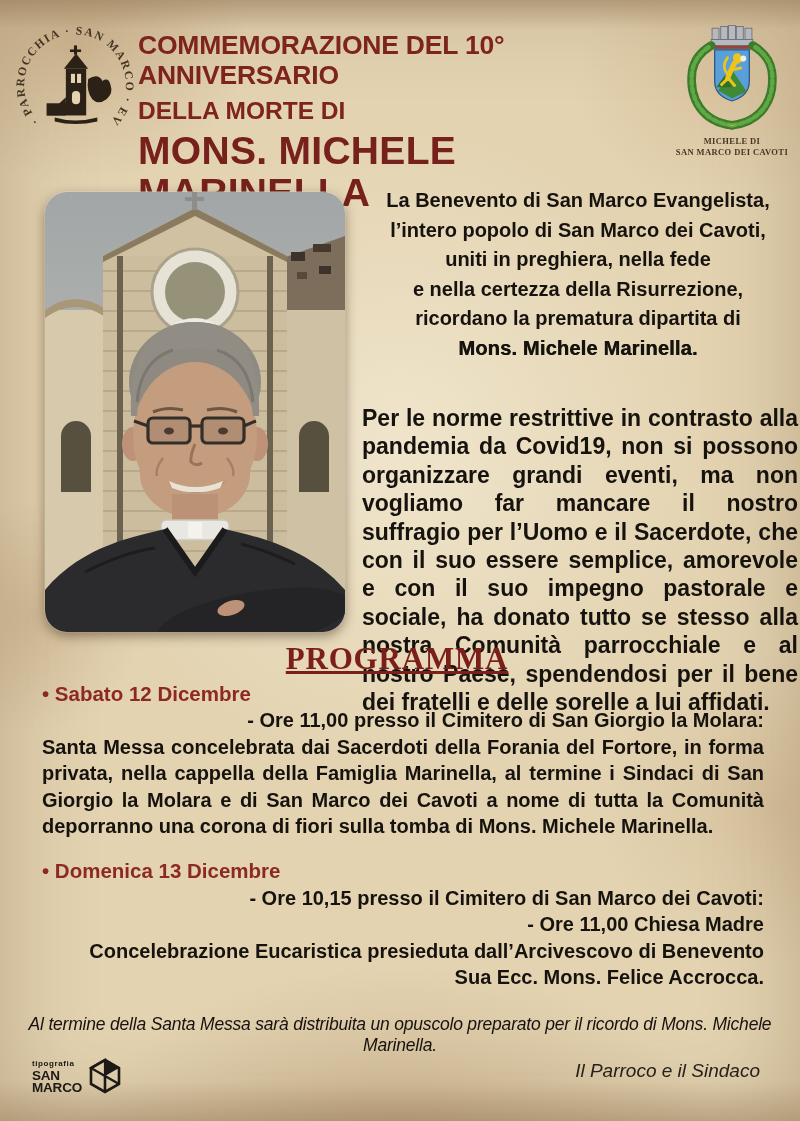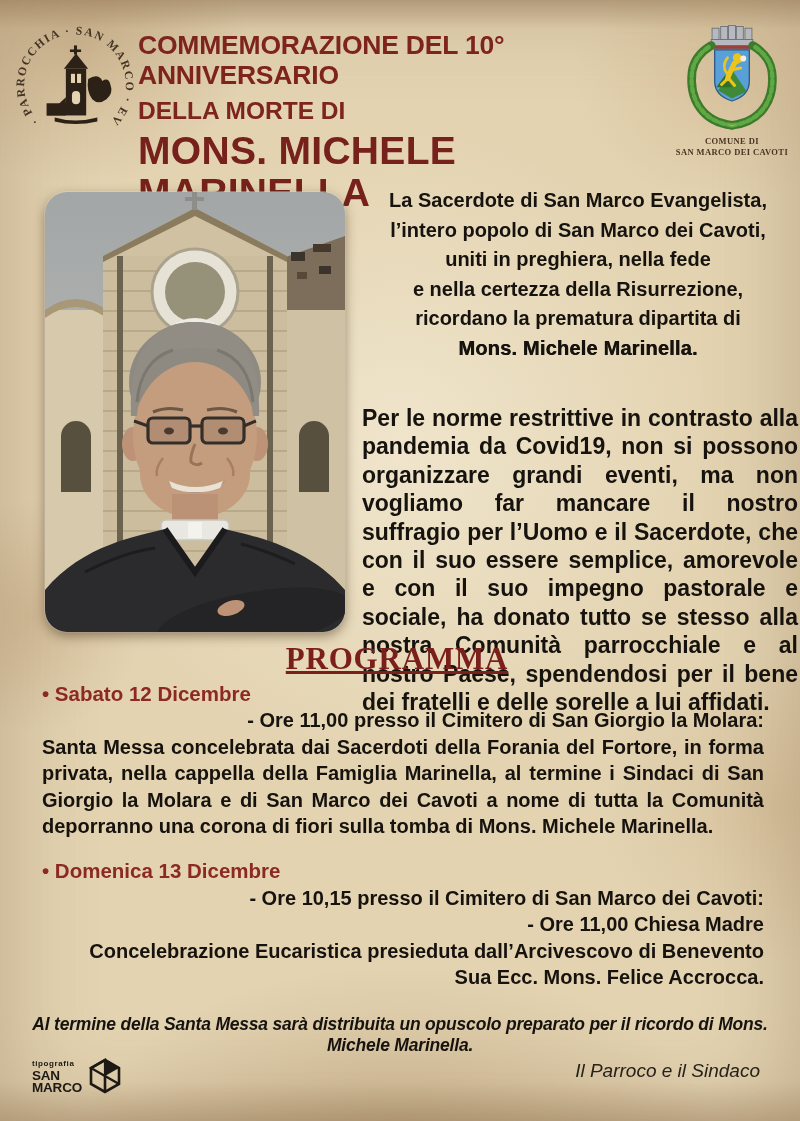--- a/index.html
+++ b/index.html
@@ -41,21 +41,21 @@
   
   .programma{position:absolute;left:0;top:641px;width:794px;margin:0;text-align:center;
     font-family:"Liberation Serif",serif;font-size:31px;font-weight:bold;color:#7b1f1a;letter-spacing:.8px;text-decoration:underline;}
   .program{position:absolute;left:42px;top:681px;width:722px;font-weight:bold;
     font-size:20px;line-height:26.4px;}
   .event-date{margin:0;color:#8c2a22;font-size:20.5px;font-weight:bold;line-height:26.4px;}
   .event-line{margin:0;text-align:right;}
   .event-body{margin:0;text-align:justify;}
   .event+.event{margin-top:19px;}
   .closing{position:absolute;left:28px;top:1014px;width:744px;margin:0;text-align:center;
-    font-style:italic;font-weight:bold;font-size:17.5px;letter-spacing:-.2px;}
+    font-style:italic;font-weight:normal;font-size:17.5px;letter-spacing:-.2px;}
   
   .print-logo{position:absolute;left:32px;top:1056px;display:flex;align-items:center;color:#1d1914;}
   .print-text{line-height:12px;}
   .print-small{font-size:8px;font-weight:bold;letter-spacing:.6px;display:block;}
   .print-name{font-size:13.5px;font-weight:bold;letter-spacing:-.2px;display:block;}
   .print-logo svg{margin-left:3px;}
   .signature{position:absolute;right:40px;top:1060px;font-style:italic;font-size:19px;color:#27211b;}
 </style>
 </head>
 <body>
@@ -122,21 +122,21 @@
           <path d="M55,70 L48,77" stroke-width="3.5"></path>
           <path d="M57,71 L63,78" stroke-width="3.5"></path>
           <path d="M57,66 C49,61 50,52 55,46" stroke-width="3"></path>
         </g>
         <circle cx="66" cy="46" r="5" fill="#ecc41c"></circle>
         <circle cx="73" cy="47" r="3.4" fill="#f2efe6"></circle>
       </g>
       <path d="M54,121 q6,6 12,0 q-6,8 -12,0 Z" fill="#d8b838"></path>
     </svg>
     <div class="crest-caption">
-      <div>COMUNE DI</div>
+      <div>MICHELE DI</div>
       <div>SAN MARCO DEI CAVOTI</div>
     </div>
   </div>
 
   <div class="photo">
     <svg width="300" height="440" viewBox="0 0 300 440">
       <defs>
         <linearGradient id="sky" x1="0" y1="0" x2="0" y2="1">
           <stop offset="0" stop-color="#a2a6a6"></stop>
             <stop offset="1" stop-color="#c2c3bf"></stop>
@@ -207,21 +207,21 @@
         <path d="M0,440 L0,398 C38,352 94,344 120,337 L150,380 L180,337 C208,344 262,354 300,398 L300,440 Z" fill="#2b2b2e"></path>
         <path d="M120,337 L150,380 L180,337" stroke="#1b1b1e" stroke-width="6" fill="none"></path>
         <ellipse cx="208" cy="428" rx="98" ry="28" fill="#242427" transform="rotate(-10 208 428)"></ellipse>
         <ellipse cx="186" cy="416" rx="14" ry="7" fill="#bd9276" transform="rotate(-18 186 416)"></ellipse>
         <path d="M40,380 Q80,360 110,356 M250,372 Q220,358 196,352" stroke="#1d1d20" stroke-width="3" fill="none"></path>
       </g>
     </svg>
   </div>
 
   <div class="intro">
-    <div>La Sacerdote di San Marco Evangelista,</div>
+    <div>La Benevento di San Marco Evangelista,</div>
     <div>l’intero popolo di San Marco dei Cavoti,</div>
     <div>uniti in preghiera, nella fede</div>
     <div>e nella certezza della Risurrezione,</div>
     <div>ricordano la prematura dipartita di</div>
     <div class="name">Mons. Michele Marinella.</div>
   </div>
 
   <div class="covid">Per le norme restrittive in contrasto alla pandemia da Covid19, non si possono organizzare grandi eventi, ma non vogliamo far mancare il nostro suffragio per l’Uomo e il Sacerdote, che con il suo essere semplice, amorevole e con il suo impegno pastorale e sociale, ha donato tutto se stesso alla nostra Comunità parrocchiale e al nostro Paese, spendendosi per il bene dei fratelli e delle sorelle a lui affidati.</div>
 
   <h2 class="programma">PROGRAMMA</h2>

